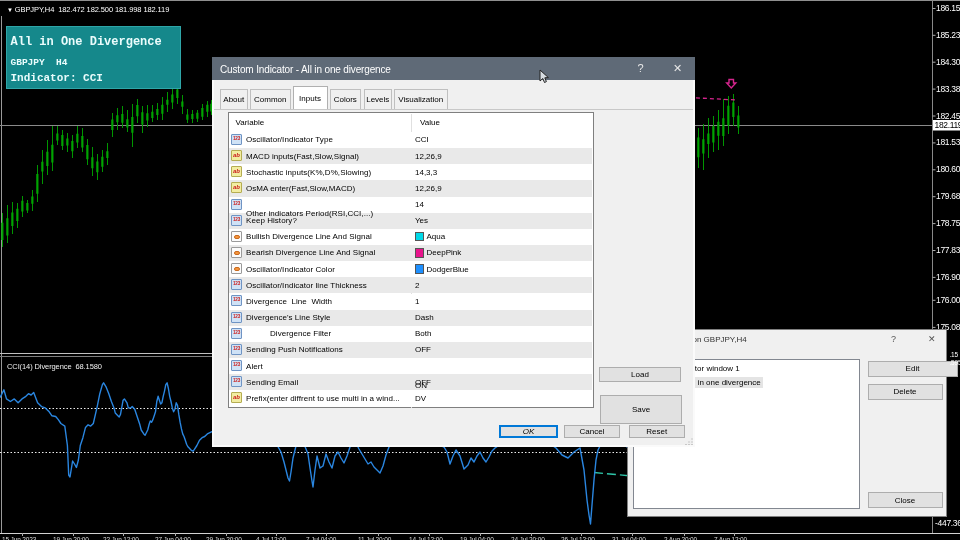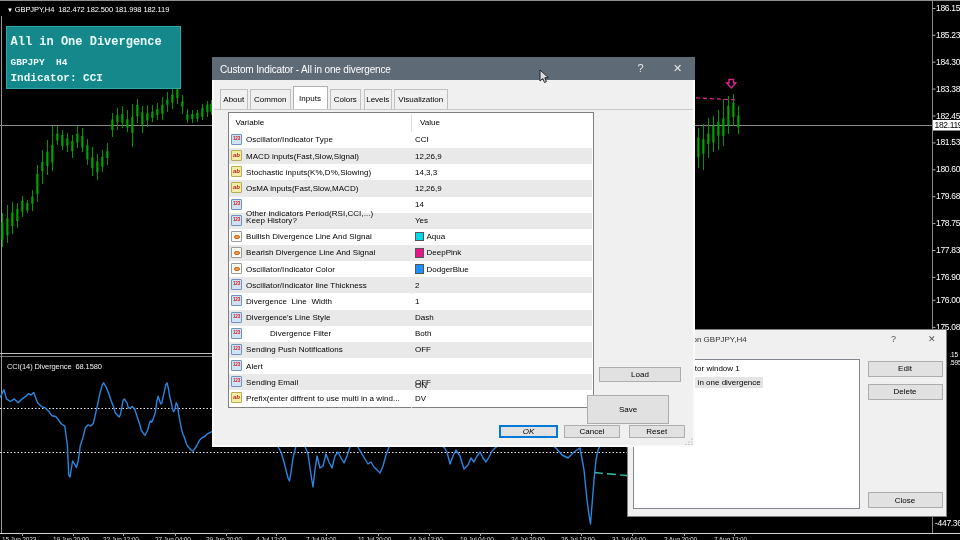--- a/index.html
+++ b/index.html
@@ -107,21 +107,21 @@
 </div>
 
 <div class="rdlg">
   <div class="rtitle">Indicators on GBPJPY,H4</div>
   <div class="rq">?</div>
     <div class="rx">✕</div>
   <div class="rlist">
     <div class="ritem1">Indicator window 1</div>
     <div class="ritem2">All in one divergence</div>
   </div>
-  <div class="btn" style="left:239.5px;top:30.5px;width:75px;height:16px;">Edit</div>
+  <div class="btn" style="left:239.5px;top:30.5px;width:90px;height:16px;">Edit</div>
   <div class="btn" style="left:239.5px;top:53.5px;width:75px;height:16px;">Delete</div>
   <div class="btn" style="left:239.5px;top:162px;width:75px;height:16px;">Close</div>
 </div>
 
 <div class="mdlg">
 <div class="mtitlebar"></div>
 <div class="medgeR"></div>
     <div class="medgeB"></div>
     <div class="medgeL"></div>
 <div class="mtitle">Custom Indicator - All in one divergence</div>
@@ -145,21 +145,21 @@
 <div class="trow" style="top:35.65px;height:16.15px;background:#e9e9e9;"></div>
 <div class="icab" style="left:2.5px;top:37.55px;">ab</div>
 <div class="tlabel" style="top:39.05px;">MACD inputs(Fast,Slow,Signal)</div>
 <div class="tval" style="top:39.05px;left:186.5px;">12,26,9</div>
 <div class="trow" style="top:51.80px;height:16.15px;background:#fff;"></div>
 <div class="icab" style="left:2.5px;top:53.699999999999996px;">ab</div>
 <div class="tlabel" style="top:55.20px;">Stochastic inputs(K%,D%,Slowing)</div>
 <div class="tval" style="top:55.20px;left:186.5px;">14,3,3</div>
 <div class="trow" style="top:67.95px;height:16.15px;background:#e9e9e9;"></div>
 <div class="icab" style="left:2.5px;top:69.85px;">ab</div>
-<div class="tlabel" style="top:71.35px;">OsMA inputs(Fast,Slow,MACD)</div>
+<div class="tlabel" style="top:71.35px;">OsMA enter(Fast,Slow,MACD)</div>
 <div class="tval" style="top:71.35px;left:186.5px;">12,26,9</div>
 <div class="trow" style="top:84.10px;height:16.15px;background:#fff;"></div>
 <div class="ic123" style="left:2.5px;top:86.0px;">123</div>
 <div class="tlabel" style="top:96px;text-align:center;">Other indicators Period(RSI,CCI,...)</div>
 <div class="tval" style="top:87.50px;left:186.5px;">14</div>
 <div class="trow" style="top:100.25px;height:16.15px;background:#e9e9e9;"></div>
 <div class="ic123" style="left:2.5px;top:102.15px;">123</div>
 <div class="tlabel" style="top:103.65px;">Keep History?</div>
 <div class="tval" style="top:103.65px;left:186.5px;">Yes</div>
 <div class="trow" style="top:116.40px;height:16.15px;background:#fff;"></div>
@@ -210,21 +210,21 @@
 <div class="trow" style="top:261.75px;height:16.15px;background:#e9e9e9;"></div>
 <div class="ic123" style="left:2.5px;top:263.65px;">123</div>
 <div class="tlabel" style="top:265.15px;">Sending Email</div>
 <div class="tval" style="top:265.15px;left:186.5px;">OFF</div>
 <div class="trow" style="top:277.90px;height:16.15px;background:#fff;"></div>
 <div class="icab" style="left:2.5px;top:279.79999999999995px;">ab</div>
 <div class="tlabel" style="top:281.30px;">Prefix(enter diffrent to use multi in a wind...</div>
 <div class="tval" style="top:281.30px;left:186.5px;">DV</div>
 </div>
 <div class="btn" style="left:387px;top:310.5px;width:82px;height:14.5px;">Load</div>
-<div class="btn" style="left:375px;top:338.5px;width:82px;height:29px;">Save</div>
+<div class="btn" style="left:388px;top:338.5px;width:82px;height:29px;">Save</div>
 <div class="btn ok" style="left:287px;top:368px;width:59px;height:13.5px;">OK</div>
 <div class="btn" style="left:352px;top:368px;width:56px;height:13.5px;">Cancel</div>
 <div class="btn" style="left:417px;top:368px;width:55.5px;height:13.5px;">Reset</div>
 <svg width="10" height="10" style="position:absolute;right:1px;bottom:1px;">
       <path d="M7.5 2.5h1v1h-1z M7.5 5.5h1v1h-1z M4.5 5.5h1v1h-1z M7.5 8h1v1h-1z M4.5 8h1v1h-1z M1.5 8h1v1h-1z" fill="#a0a0a0" stroke="none"></path>
     </svg>
 </div>
 <div class="frag" style="top:350.5px;">.15</div>
 <div class="frag" style="top:359px;">.595</div>
 <svg width="16" height="20" style="position:absolute;left:539px;top:69px;z-index:50">

